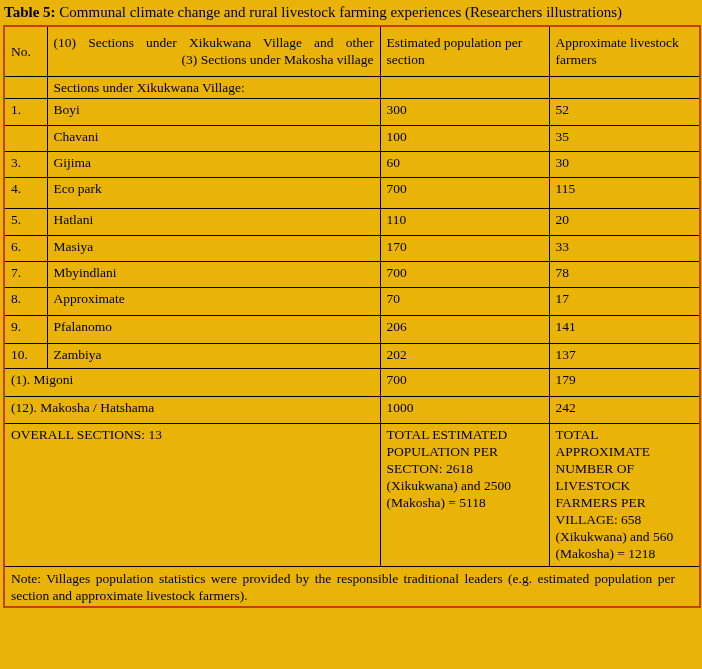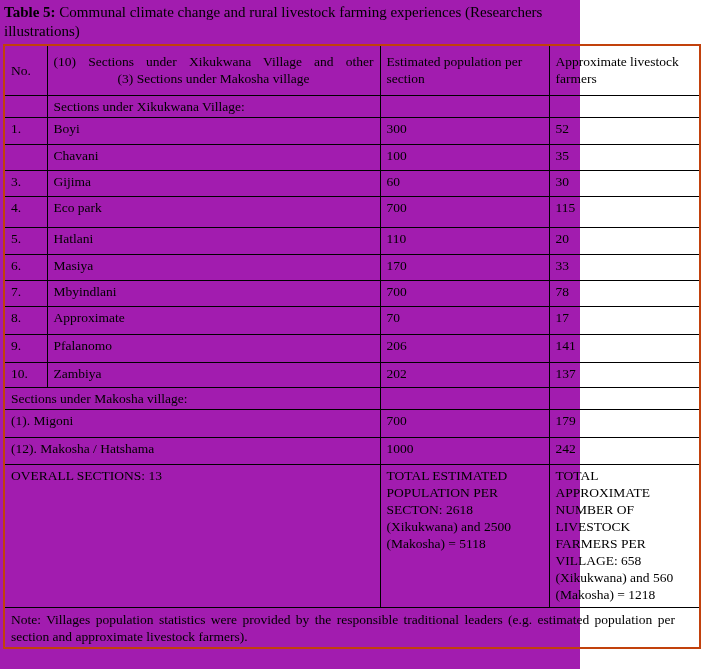--- a/index.html
+++ b/index.html
@@ -3,21 +3,21 @@
 <meta charset="utf-8">
 <style>
   * { margin: 0; padding: 0; box-sizing: border-box; }
   html, body { background: #ffffff; }
   body {
     width: 702px; height: 669px;
     font-family: "Liberation Serif", serif;
     color: #000;
     overflow: hidden;
   }
-  .page { width: 580px; height: 669px; padding: 2px 3px 0 3px; background: #a21caf; }
+  .page { width: 702px; height: 669px; padding: 2px 3px 0 3px; background: #eab308; }
 
   
   .caption { font-size: 15px; line-height: 19px; margin: 1px 1px 3px 1px; }
   .caption-line1 { text-align: justify; text-align-last: justify; }
   .caption-line1 b { font-weight: bold; }
 
   
   table.main {
     border-collapse: collapse;
     table-layout: fixed;
@@ -28,21 +28,21 @@
     border: 1px solid #000;
     font-size: 13.5px;
     line-height: 17px;
     vertical-align: top;
     padding: 2px 6px 2px 6px;
     overflow: hidden;
     text-align: left;
   }
   tr.header-row td { vertical-align: middle; padding-top: 3px; padding-bottom: 3px; }
   .jl { display: block; text-align: justify; text-align-last: justify; }
-  .jn { display: block; text-align: center; }
+  .jn { display: block; text-align: right; }
   .just { text-align: justify; margin-top: 48px; }
   td.no-cell { padding-left: 5px; padding-right: 2px; }
   td.merged-cell { padding-left: 5px; }
   td.num-cell { padding-top: 4px; }
   tr.summary-row td { vertical-align: top; }
   td.pop-total { vertical-align: middle; text-align: justify; padding-left: 7px; padding-right: 5px; }
   td.farm-total { vertical-align: top; text-align: justify; padding-left: 7px; padding-right: 4px; }
   td.overall-cell { padding-left: 5px; }
   tr.note-row td { padding: 3px 24px 2px 6px; text-align: justify; }
 </style>
@@ -145,25 +145,20 @@
         <td class="num-cell">141</td>
       </tr>
 
       <tr style="height:25px">
         <td class="no-cell">10.</td>
         <td>Zambiya</td>
         <td class="num-cell">202</td>
         <td class="num-cell">137</td>
       </tr>
 
-      <tr style="height:19px">
-        <td colspan="2" class="merged-cell">Sections under Makosha village:</td>
-        <td></td>
-        <td></td>
-      </tr>
 
       <tr style="height:28px">
         <td colspan="2" class="merged-cell">(1). Migoni</td>
         <td class="num-cell">700</td>
         <td class="num-cell">179</td>
       </tr>
 
       <tr style="height:27px">
         <td colspan="2" class="merged-cell">(12). Makosha / Hatshama</td>
         <td class="num-cell">1000</td>

